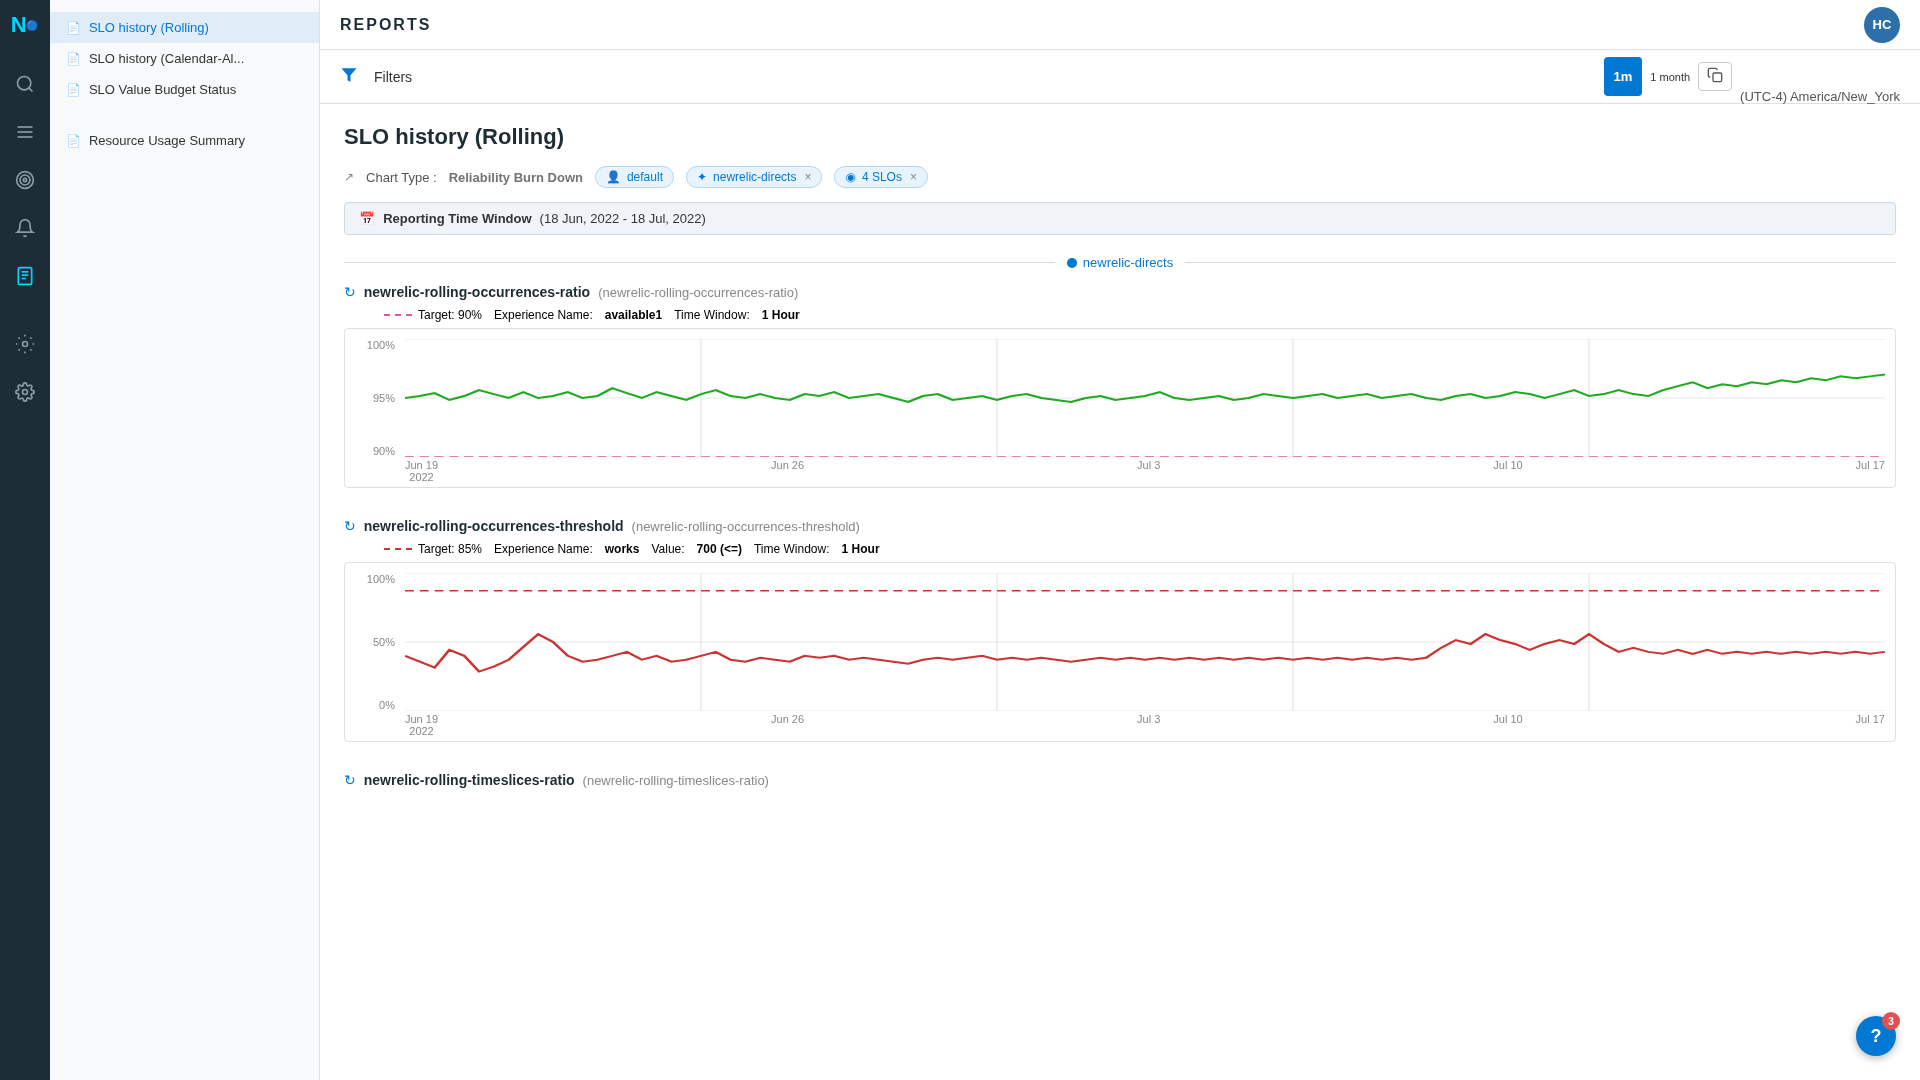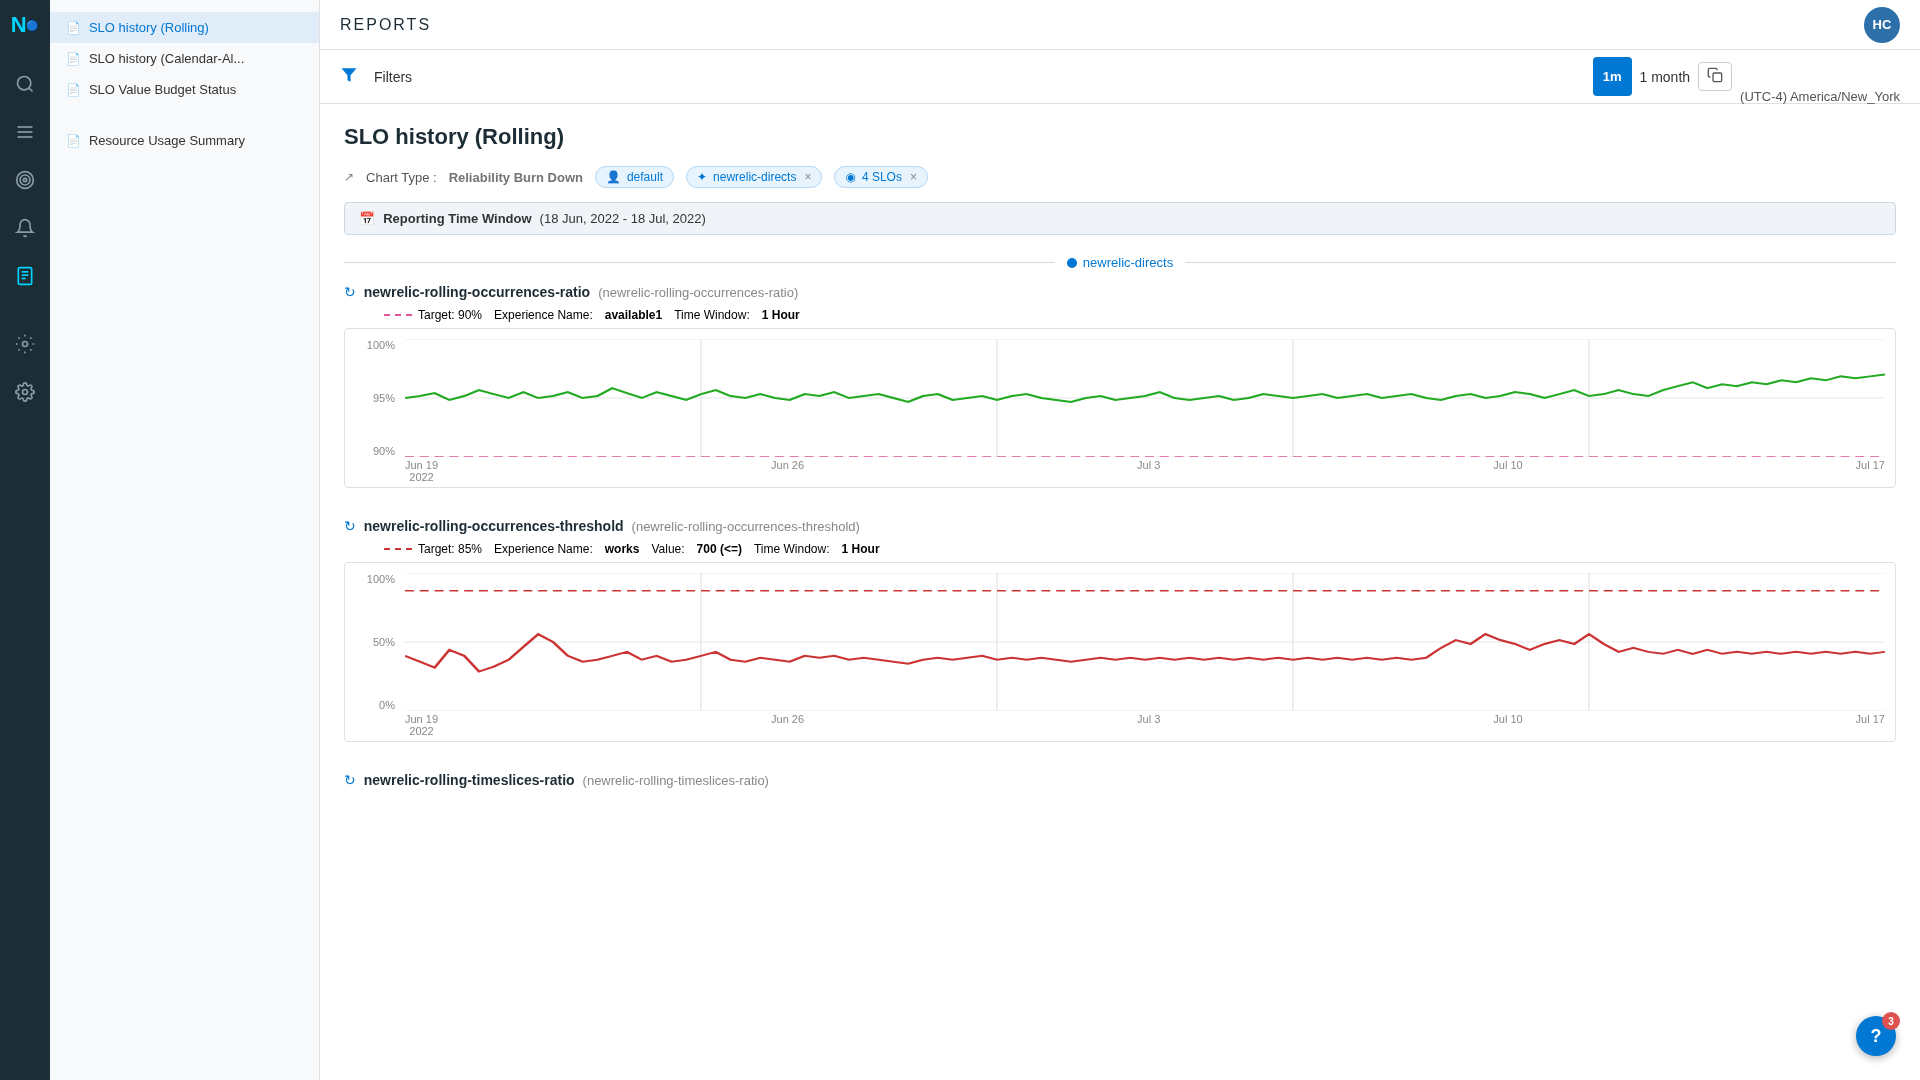--- a/index.html
+++ b/index.html
@@ -114,21 +114,21 @@
       background: #0078d4;
       color: white;
       border: none;
       padding: 12px 10px;
       border-radius: 4px;
       font-size: 13px;
       font-weight: 600;
       cursor: pointer;
       margin-left: 12px;
     }
-    .time-label { font-size: 14px; color: #333; }
+    .time-label { font-size: 11px; color: #333; }
     .copy-btn {
       background: none;
       border: 1px solid #ccc;
       padding: 4px 8px;
       border-radius: 4px;
       cursor: pointer;
       color: #555;
       font-size: 14px;
     }
     .timezone-label { font-size: 13px; color: #555; margin-top: 40px; }
@@ -363,21 +363,21 @@
   <div class="sidebar-section-divider"></div>
   <div class="sidebar-item">
     <span class="doc-icon">📄</span>
     <span>Resource Usage Summary</span>
   </div>
 </div>
 
 <div class="main-area">
 
   <div class="top-bar">
-    <span style="font-size:16px;font-weight:400;letter-spacing:2px;color:#1d2d35;">REPORTS</span>
+    <span style="font-size:16px;font-weight:700;letter-spacing:2px;color:#1d2d35;">REPORTS</span>
     <div class="top-bar-right">
       <div class="avatar">HC</div>
     </div>
   </div>
 
   <div class="filters-bar">
     <span class="filter-icon">
       <svg width="18" height="18" viewBox="0 0 24 24" fill="#0078d4">
           <path d="M22 3H2l8 9.46V19l4 2v-8.54z"></path>
         </svg>

